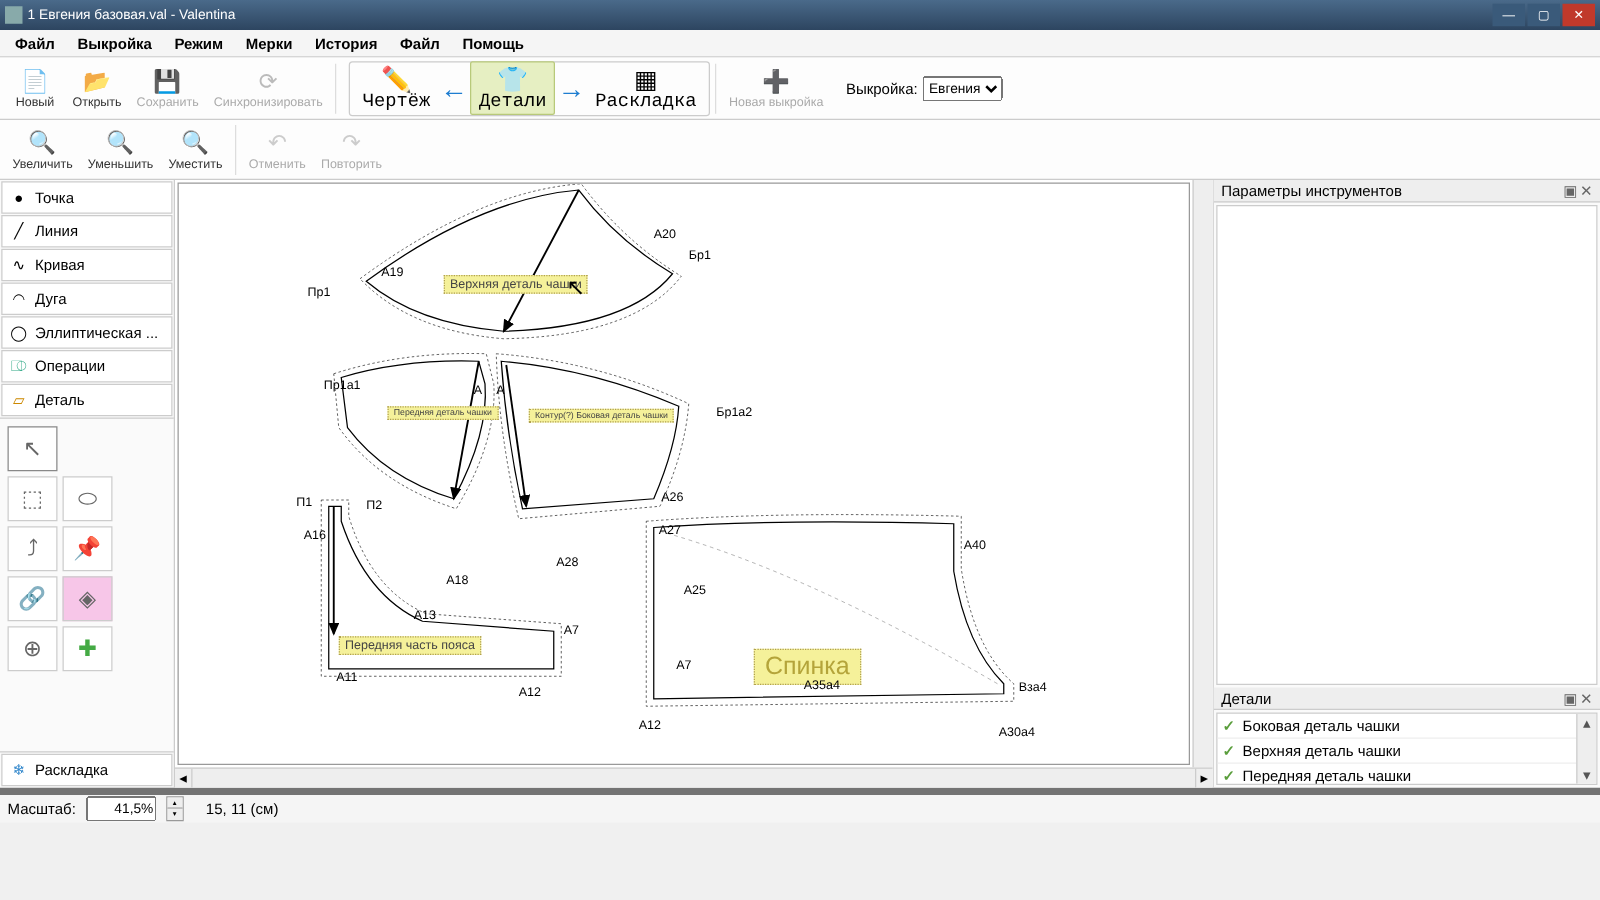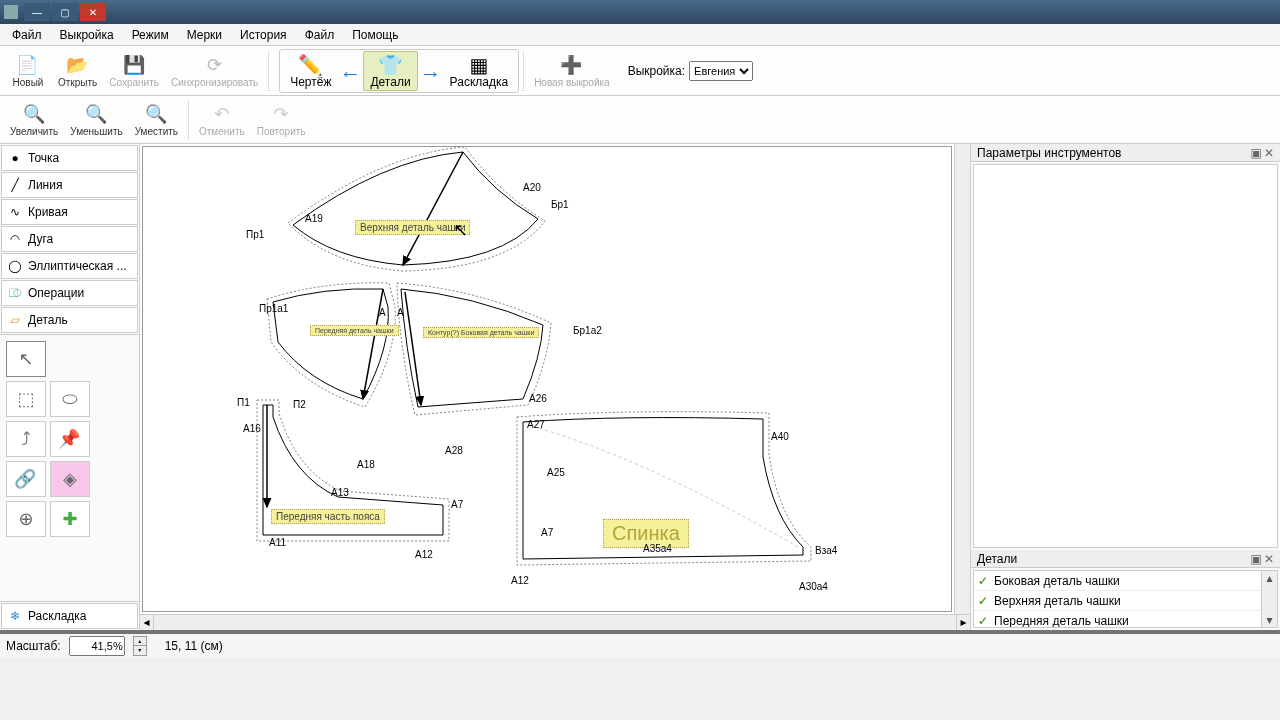--- a/index.html
+++ b/index.html
@@ -3,32 +3,32 @@
 <meta charset="utf-8">
 <style>
 * { box-sizing: border-box; margin: 0; padding: 0; font-family: "Segoe UI", Tahoma, sans-serif; font-size: 12px; }
 html, body { width: 1280px; height: 720px; overflow: hidden; background: #f0f0f0; }
 .titlebar { height: 24px; background: linear-gradient(#4a6a8a, #2d4560); color: #fff; display: flex; align-items: center; padding: 0 4px; }
 .titlebar .icon { width: 14px; height: 14px; background: #8aa; margin-right: 4px; }
 .titlebar .title { flex: 1; font-size: 11px; }
 .titlebar .winbtn { width: 26px; height: 18px; background: #3a5a7a; margin-left: 2px; display: flex; align-items: center; justify-content: center; color: #fff; font-size: 10px; }
 .titlebar .winbtn.close { background: #c0392b; }
 .menubar { height: 22px; background: #f5f5f5; border-bottom: 1px solid #ccc; display: flex; align-items: center; padding: 0 4px; gap: 2px; }
-.menubar span { padding: 2px 8px; cursor: default; }
+.menubar span { padding: 2px 8px; cursor: default; font-weight: bold; }
 .toolbar1 { height: 50px; background: #fdfdfd; border-bottom: 1px solid #ccc; display: flex; align-items: center; padding: 0 4px; }
 .tb-btn { display: flex; flex-direction: column; align-items: center; justify-content: center; padding: 2px 6px; min-width: 48px; height: 46px; cursor: pointer; }
 .tb-btn .ico { width: 22px; height: 22px; display: flex; align-items: center; justify-content: center; font-size: 18px; }
 .tb-btn .lbl { font-size: 10px; color: #333; margin-top: 1px; }
 .tb-btn.disabled .lbl { color: #aaa; }
 .tb-sep { width: 1px; height: 40px; background: #ddd; margin: 0 4px; }
 .mode-group { display: flex; align-items: center; border: 1px solid #ccc; border-radius: 3px; height: 44px; margin-left: 6px; padding: 0 4px; }
 .mode-group .arrow { color: #1e7dd0; font-size: 22px; padding: 0 2px; }
 .mode-btn { display: flex; flex-direction: column; align-items: center; padding: 1px 6px; }
 .mode-btn .ico { font-size: 20px; height: 22px; }
-.mode-btn .lbl { font-size: 12px; }
+.mode-btn .lbl { font-size: 15px; font-family: Liberation Mono, monospace; }
 .mode-btn.active { background: #e6efc2; border: 1px solid #b8c97a; border-radius: 2px; }
 .pattern-box { display: flex; align-items: center; margin-left: 12px; gap: 4px; }
 .pattern-box select { height: 20px; font-size: 11px; }
 .toolbar2 { height: 48px; background: #fdfdfd; border-bottom: 1px solid #ccc; display: flex; align-items: center; padding: 0 4px; }
 .main { display: flex; height: 486px; }
 .left-panel { width: 140px; border-right: 1px solid #ccc; background: #fafafa; display: flex; flex-direction: column; }
 .tool-list { border-bottom: 1px solid #ccc; }
 .tool-item { display: flex; align-items: center; height: 26px; padding: 0 6px; border: 1px solid #ccc; margin: 1px; background: #fff; cursor: pointer; gap: 6px; }
 .tool-item .ti { width: 14px; display: inline-block; text-align: center; }
 .tool-grid { padding: 6px; display: grid; grid-template-columns: 40px 40px; gap: 4px; }
@@ -45,31 +45,32 @@
 .scroll-v { width: 16px; background: #eee; border-left: 1px solid #ccc; }
 .scroll-h { height: 16px; background: #eee; border-top: 1px solid #ccc; display: flex; }
 .right-panel { width: 310px; background: #fafafa; border-left: 1px solid #ccc; display: flex; flex-direction: column; }
 .rp-header { height: 18px; background: #eee; border-bottom: 1px solid #ccc; padding: 1px 6px; font-size: 11px; display: flex; align-items: center; }
 .rp-header .dockbtns { margin-left: auto; display: flex; gap: 2px; font-size: 9px; color: #666; }
 .rp-body { flex: 1; background: #fff; margin: 2px; border: 1px solid #ccc; }
 .detail-list { background: #fff; margin: 2px; border: 1px solid #ccc; height: 58px; overflow: hidden; position: relative; }
 .detail-row { display: flex; align-items: center; height: 20px; border-bottom: 1px solid #eee; padding: 0 4px; gap: 6px; }
 .detail-row .chk { color: #5a9e3c; font-weight: bold; }
 .detail-scroll { position: absolute; right: 0; top: 0; bottom: 0; width: 16px; background: #eee; border-left: 1px solid #ccc; display:flex; flex-direction:column; justify-content:space-between; align-items:center; font-size:8px; color:#555;}
-.statusbar { height: 28px; border-top: 4px solid #737373; background: #f5f5f5; display: flex; align-items: center; padding: 0 6px; gap: 8px; }
+.statusbar { height: 28px; border-top: 6px solid #737373; background: #f5f5f5; display: flex; align-items: center; padding: 0 6px; gap: 8px; }
 .statusbar input { width: 56px; height: 20px; text-align: right; font-size: 11px; }
 .spinner { display: inline-flex; flex-direction: column; border: 1px solid #999; height: 20px; }
 .spinner span { font-size: 6px; height: 9px; width: 12px; text-align: center; background: #eee; border-bottom: 1px solid #999; }
 .cursor-overlay { position: absolute; font-size: 18px; color: #000; pointer-events: none; }
 </style>
 </head>
 <body>
 
 <div class="titlebar">
   <div class="icon"></div>
+  <div class="title">1 Евгения базовая.val - Valentina</div>
   <div class="winbtn">—</div>
   <div class="winbtn">▢</div>
   <div class="winbtn close">✕</div>
 </div>
 
 <div class="menubar">
   <span>Файл</span>
   <span>Выкройка</span>
   <span>Режим</span>
   <span>Мерки</span>

